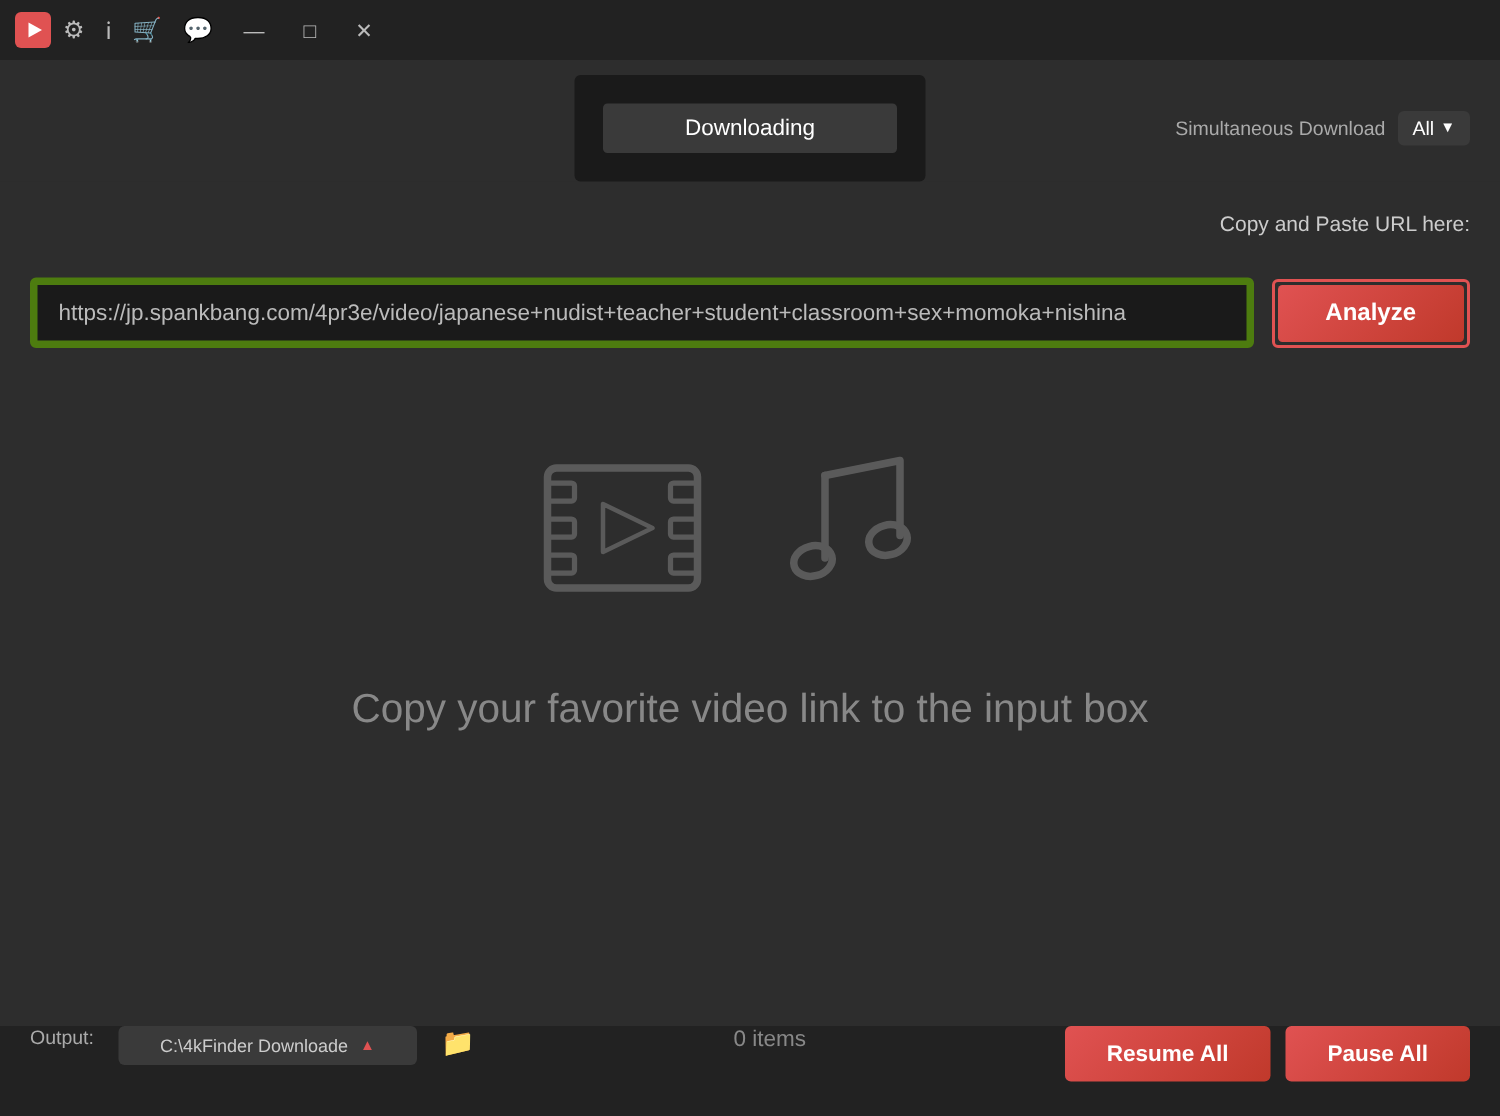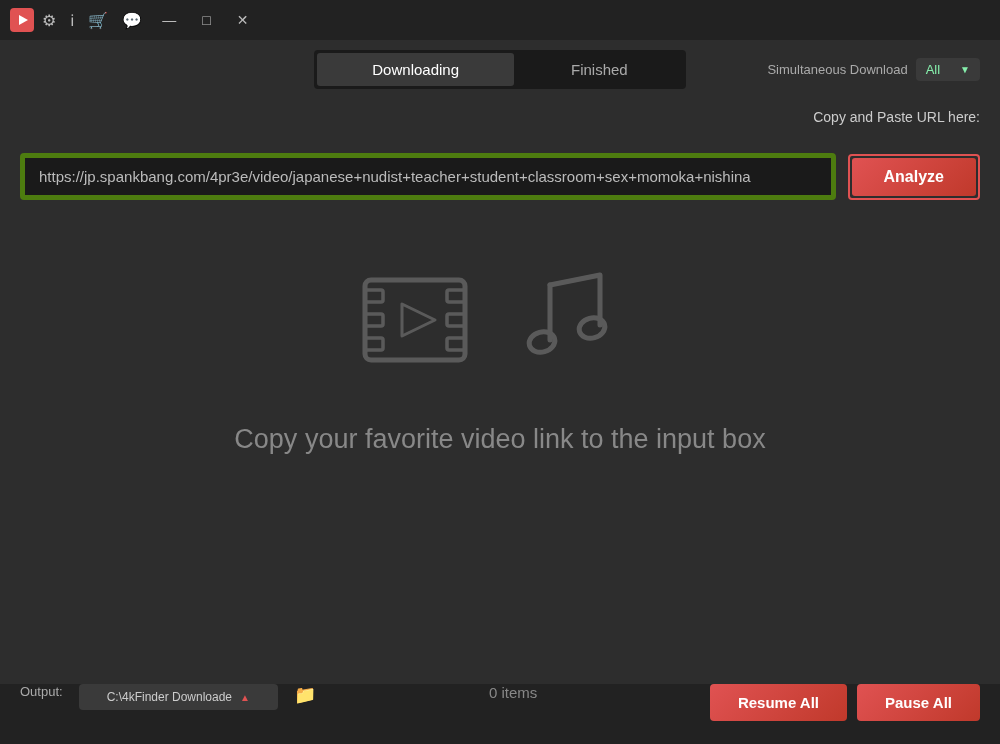--- a/index.html
+++ b/index.html
@@ -55,21 +55,21 @@
       align-items: center;
       background: #2d2d2d;
       padding: 10px 0 0 0;
       justify-content: center;
       position: relative;
     }
     .tabs {
       display: flex;
       background: #1a1a1a;
       border-radius: 4px;
-      padding: 3px;
+      padding: 19px;
       gap: 2px;
       text-align: right;
     }
     .tab {
       padding: 8px 55px;
       border-radius: 3px;
       font-size: 15px;
       cursor: pointer;
       color: #aaa;
       font-weight: 400;
@@ -87,23 +87,23 @@
       gap: 8px;
       font-size: 13px;
       color: #aaa;
     }
     .sim-select {
       display: flex;
       align-items: center;
       background: #3a3a3a;
       border-radius: 4px;
       padding: 4px 10px;
-      gap: 20px;
-      cursor: pointer;
-      color: #86efac;
+      gap: 4px;
+      cursor: pointer;
+      color: #ffffff;
       font-size: 13px;
     }
     .sim-select .chevron {
       font-size: 10px;
     }
 
     
     .main-content {
       padding: 20px 20px 0 20px;
       flex: 1;
@@ -261,23 +261,20 @@
     <span class="win-btn">—</span>
     <span class="win-btn">□</span>
     <span class="win-btn close">✕</span>
   </div>
 </div>
 
 <div class="tab-bar">
   <div class="tabs">
     <div class="tab active">
       <span>Downloading</span>
-    </div>
-    <div class="tab">
-      <span>Finished</span>
     </div>
   </div>
   <div class="simultaneous-download">
     <span>Simultaneous Download</span>
     <div class="sim-select">
       <span>All</span>
       <span class="chevron">▼</span>
     </div>
   </div>
 </div>

